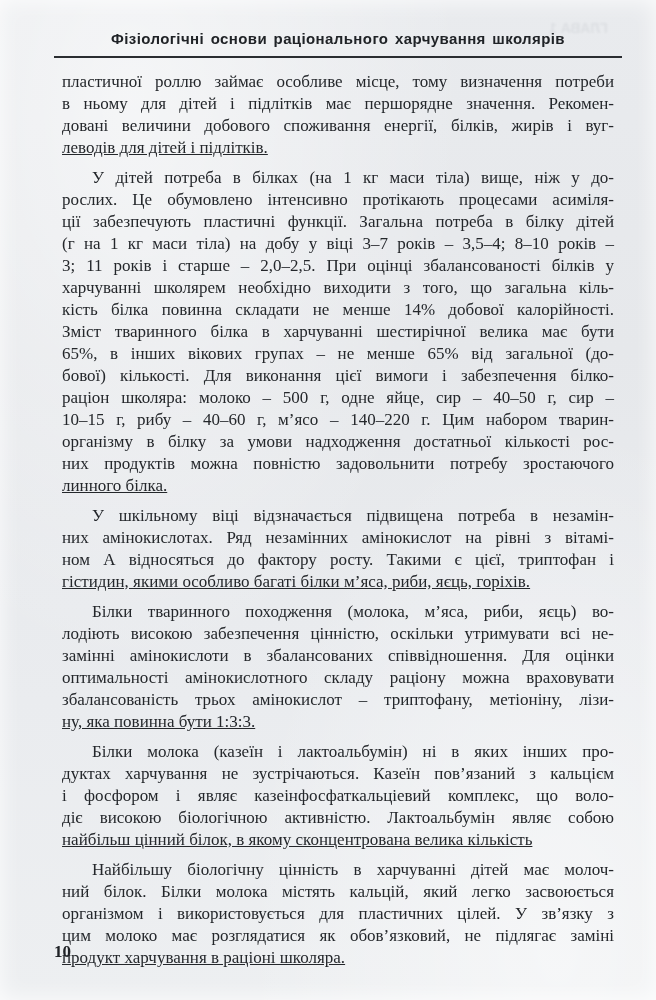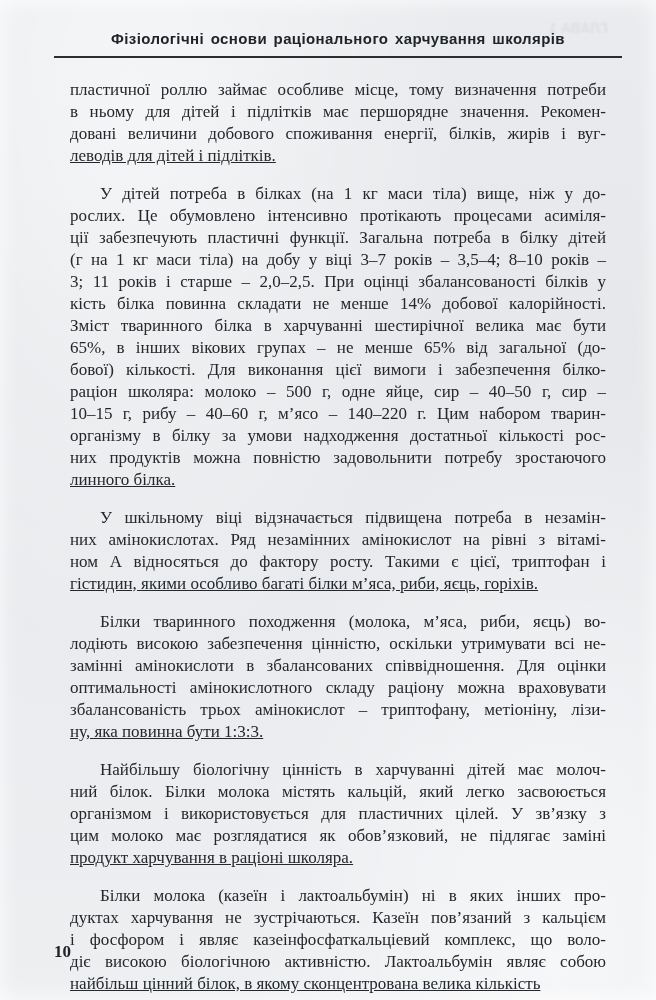--- a/index.html
+++ b/index.html
@@ -44,21 +44,21 @@
     transform: scaleX(-1);
     filter: blur(1px);
   }
   .page-body {
     position: absolute;
     left: 54px; top: 63px; width: 568px;
     font-size: 17px;
     line-height: 22px;
     color: #24272b;
   }
-  .para { margin: 16px; }
+  .para { margin: 8px; }
   .tl {
     text-align: justify;
     text-align-last: justify;
     white-space: normal;
   }
   .tl-last { text-align-last: left; text-decoration: underline; }
   .tl-indent { text-indent: 30px; }
   .page-number {
     position: absolute;
     left: 54px; top: 942px;
@@ -81,20 +81,21 @@
         <div class="tl">в ньому для дітей і підлітків має першорядне значення. Рекомен-</div>
         <div class="tl">довані величини добового споживання енергії, білків, жирів і вуг-</div>
         <div class="tl tl-last">леводів для дітей і підлітків.</div>
       </div>
       <div class="para">
         <div class="tl tl-indent">У дітей потреба в білках (на 1 кг маси тіла) вище, ніж у до-</div>
         <div class="tl">рослих. Це обумовлено інтенсивно протікають процесами асиміля-</div>
         <div class="tl">ції забезпечують пластичні функції. Загальна потреба в білку дітей</div>
         <div class="tl">(г на 1 кг маси тіла) на добу у віці 3–7 років – 3,5–4; 8–10 років –</div>
         <div class="tl">3; 11 років і старше – 2,0–2,5. При оцінці збалансованості білків у</div>
+        <div class="tl">харчуванні школярем необхідно виходити з того, що загальна кіль-</div>
         <div class="tl">кість білка повинна складати не менше 14% добової калорійності.</div>
         <div class="tl">Зміст тваринного білка в харчуванні шестирічної велика має бути</div>
         <div class="tl">65%, в інших вікових групах – не менше 65% від загальної (до-</div>
         <div class="tl">бової) кількості. Для виконання цієї вимоги і забезпечення білко-</div>
         <div class="tl">раціон школяра: молоко – 500 г, одне яйце, сир – 40–50 г, сир –</div>
         <div class="tl">10–15 г, рибу – 40–60 г, м’ясо – 140–220 г. Цим набором тварин-</div>
         <div class="tl">організму в білку за умови надходження достатньої кількості рос-</div>
         <div class="tl">них продуктів можна повністю задовольнити потребу зростаючого</div>
         <div class="tl tl-last">линного білка.</div>
       </div>
@@ -106,28 +107,28 @@
       </div>
       <div class="para">
         <div class="tl tl-indent">Білки тваринного походження (молока, м’яса, риби, яєць) во-</div>
         <div class="tl">лодіють високою забезпечення цінністю, оскільки утримувати всі не-</div>
         <div class="tl">замінні амінокислоти в збалансованих співвідношення. Для оцінки</div>
         <div class="tl">оптимальності амінокислотного складу раціону можна враховувати</div>
         <div class="tl">збалансованість трьох амінокислот – триптофану, метіоніну, лізи-</div>
         <div class="tl tl-last">ну, яка повинна бути 1:3:3.</div>
       </div>
       <div class="para">
+        <div class="tl tl-indent">Білки молока (казеїн і лактоальбумін) ні в яких інших про-</div>
+        <div class="tl">дуктах харчування не зустрічаються. Казеїн пов’язаний з кальцієм</div>
+        <div class="tl">і фосфором і являє казеінфосфаткальціевий комплекс, що воло-</div>
+        <div class="tl">діє високою біологічною активністю. Лактоальбумін являє собою</div>
+        <div class="tl tl-last">найбільш цінний білок, в якому сконцентрована велика кількість</div>
+      </div>
+      <div class="para">
         <div class="tl tl-indent">Найбільшу біологічну цінність в харчуванні дітей має молоч-</div>
         <div class="tl">ний білок. Білки молока містять кальцій, який легко засвоюється</div>
         <div class="tl">організмом і використовується для пластичних цілей. У зв’язку з</div>
         <div class="tl">цим молоко має розглядатися як обов’язковий, не підлягає заміні</div>
         <div class="tl tl-last">продукт харчування в раціоні школяра.</div>
       </div>
-      <div class="para">
-        <div class="tl tl-indent">Білки молока (казеїн і лактоальбумін) ні в яких інших про-</div>
-        <div class="tl">дуктах харчування не зустрічаються. Казеїн пов’язаний з кальцієм</div>
-        <div class="tl">і фосфором і являє казеінфосфаткальціевий комплекс, що воло-</div>
-        <div class="tl">діє високою біологічною активністю. Лактоальбумін являє собою</div>
-        <div class="tl tl-last">найбільш цінний білок, в якому сконцентрована велика кількість</div>
-      </div>
     </div>
   <div class="page-number">10</div>
 </div>
 
 </body></html>

